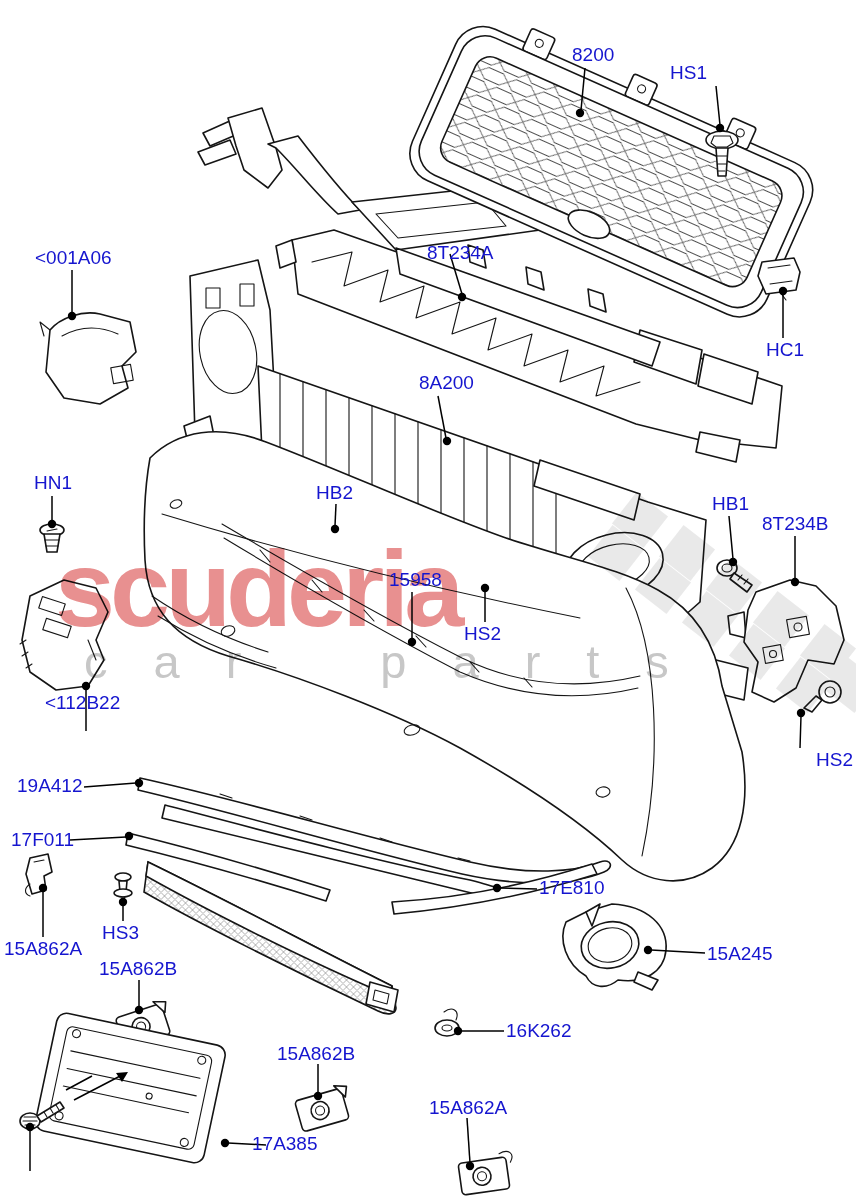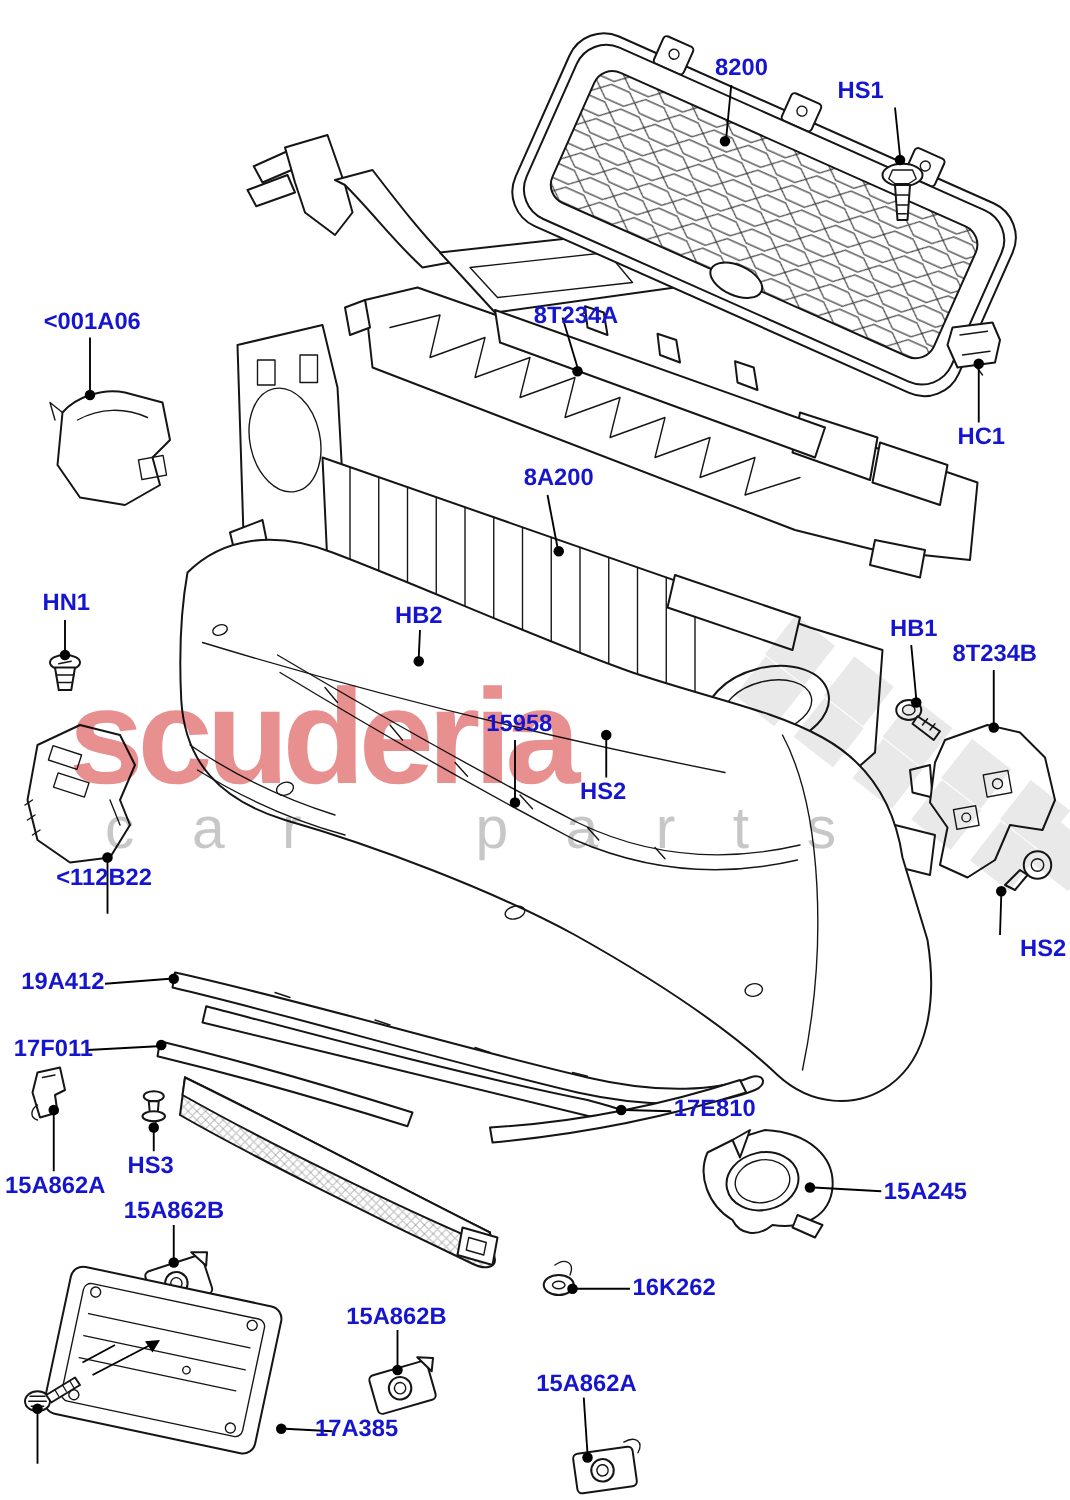--- a/index.html
+++ b/index.html
@@ -7,21 +7,21 @@
          font-family:"Liberation Sans",sans-serif;}
   #stage svg{position:absolute;left:0;top:0;}
   #art{z-index:1;}
   #watermark{position:absolute;left:0;top:0;width:856px;height:1200px;z-index:2;
              pointer-events:none;mix-blend-mode:multiply;}
   #wm-brand{position:absolute;left:55px;top:535px;font-size:108px;font-weight:bold;
             letter-spacing:-5px;color:#e89090;line-height:1;}
   #wm-tag{position:absolute;left:84px;top:638px;font-size:47px;letter-spacing:46px;
           word-spacing:34px;color:#c7c7c7;line-height:1;}
   #leaders{z-index:3;}
-  #labels{position:absolute;left:0;top:0;width:856px;height:1062px;z-index:4;font-weight:bold;}
+  #labels{position:absolute;left:0;top:0;width:856px;height:1062px;z-index:4;}
   .label{position:absolute;font-size:19px;color:#1515cf;white-space:nowrap;line-height:1.1;}
   .part{fill:#ffffff;stroke:#151515;stroke-width:1.6;stroke-linejoin:round;stroke-linecap:round;}
   .thin{fill:none;stroke:#151515;stroke-width:1.1;stroke-linejoin:round;stroke-linecap:round;}
   .lead{stroke:#000;stroke-width:1.5;fill:none;}
   .dot{fill:#000;stroke:none;}
 </style>
 </head>
 <body>
 
 <div id="stage">

